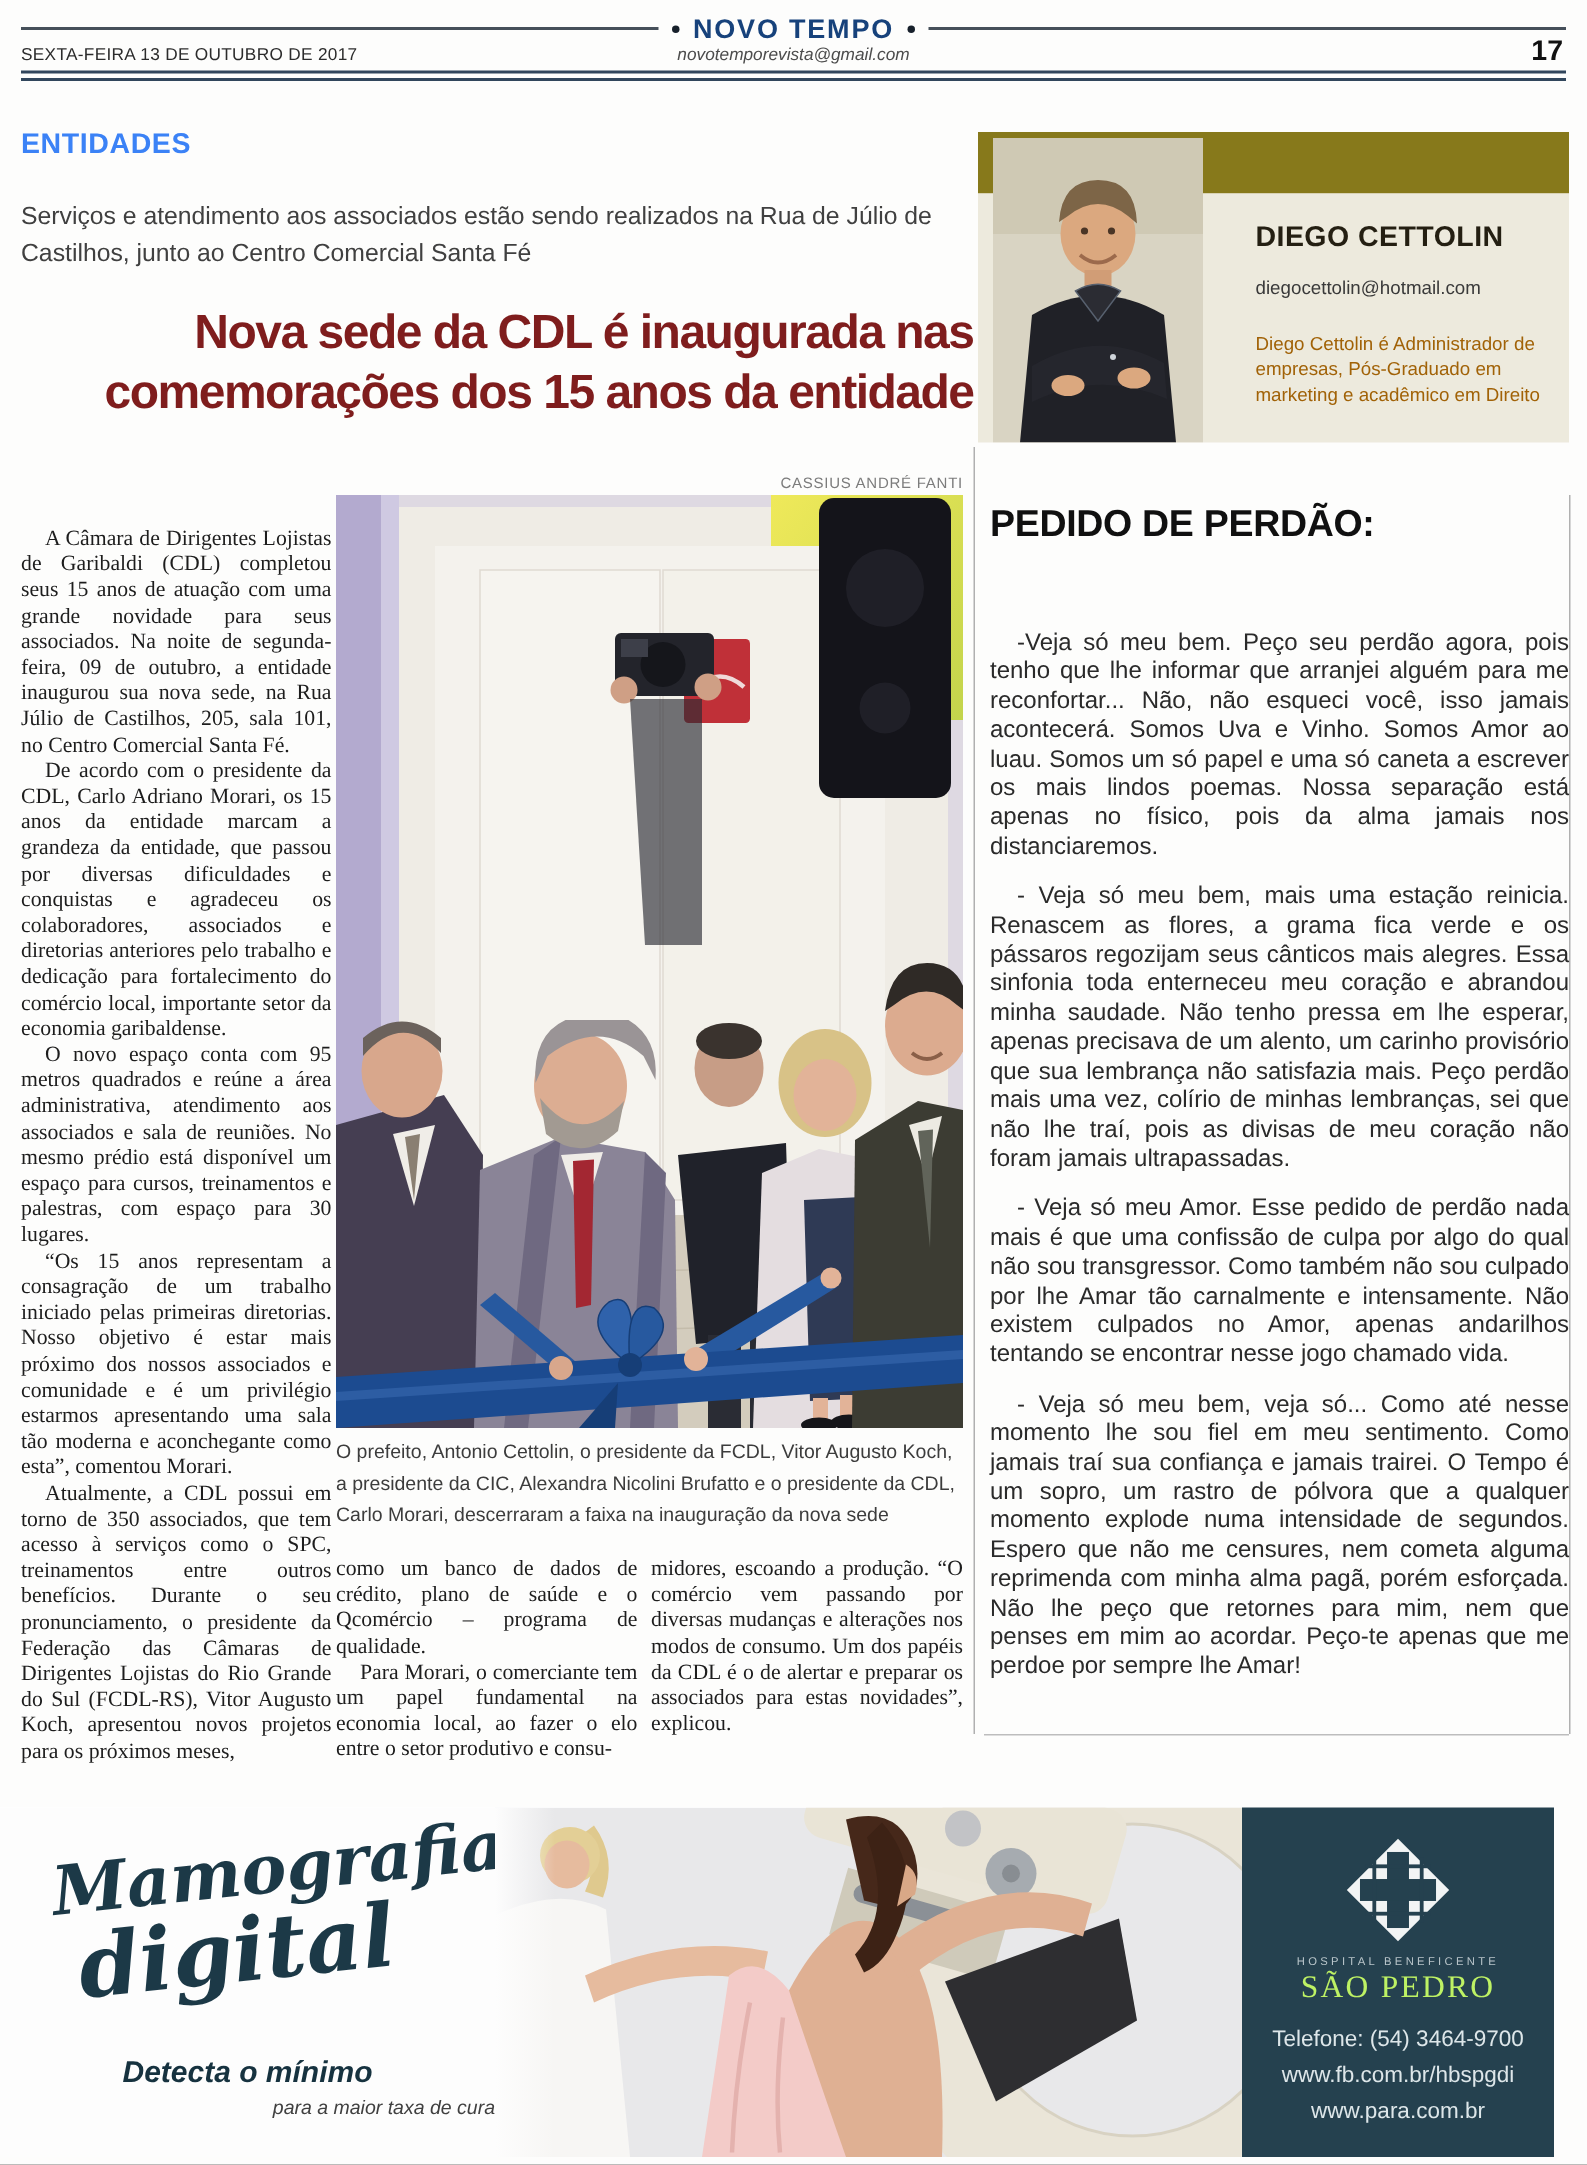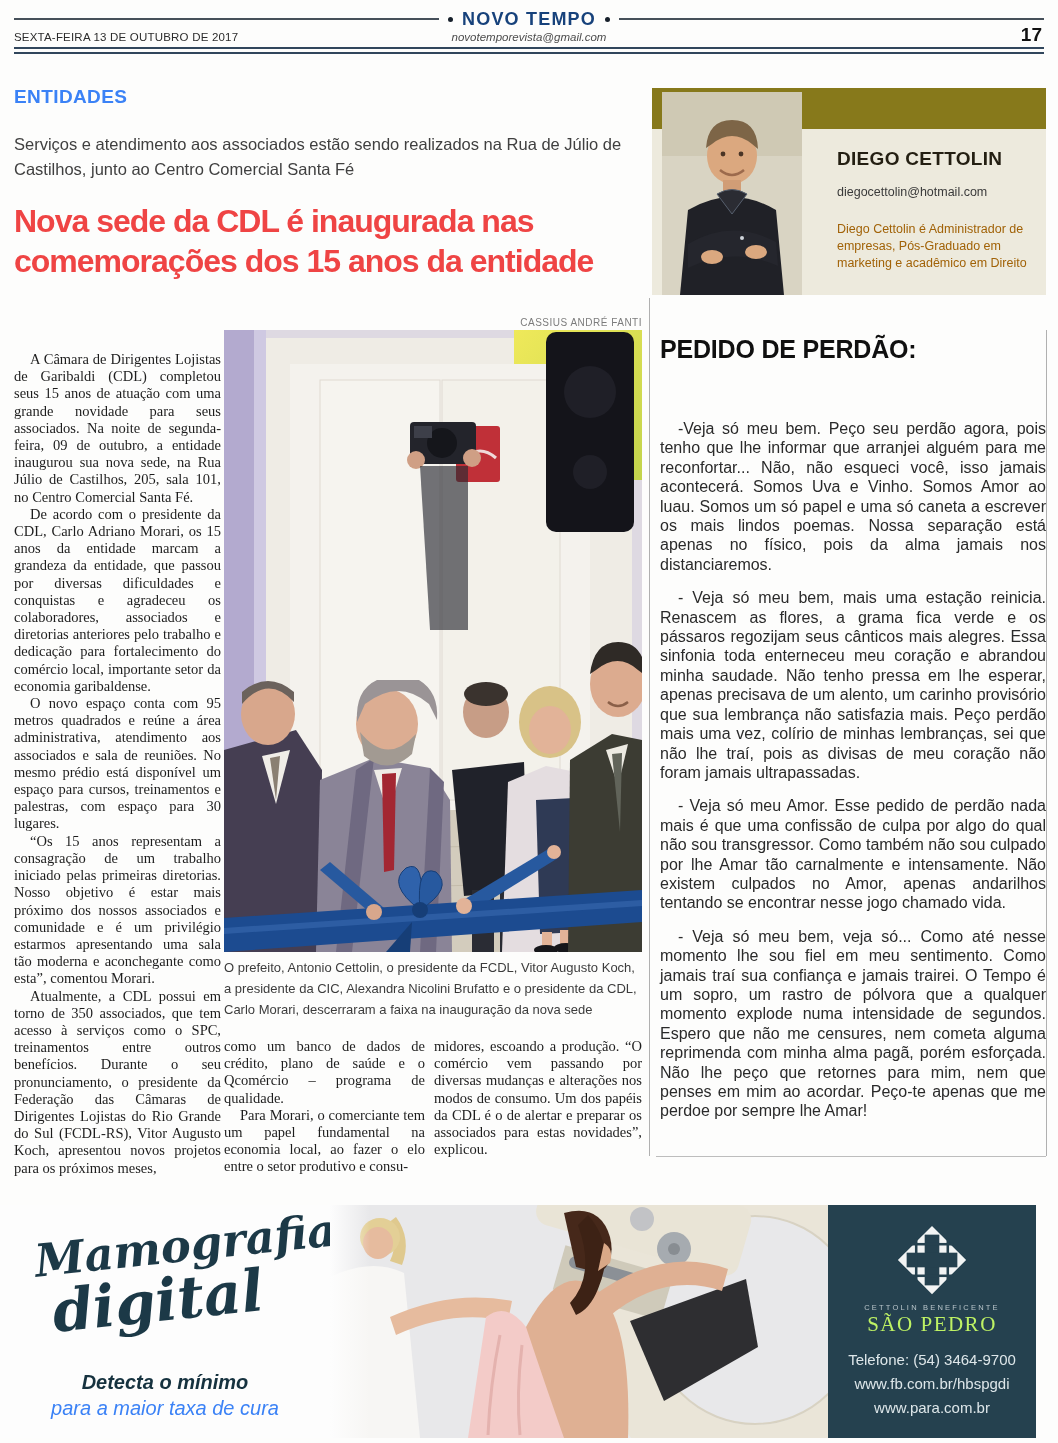--- a/index.html
+++ b/index.html
@@ -18,21 +18,21 @@
   .hdr-page{position:absolute;right:16px;top:24px;font-size:19px;font-weight:bold;color:#111;}
   .header-rule{position:absolute;left:14px;right:14px;top:47px;height:3px;
                border-top:2.5px solid #31465c;border-bottom:2.5px solid #31465c;}
 
   
   .section-label{position:absolute;left:14px;top:86px;font-size:19px;font-weight:bold;
                  color:#3b82f6;letter-spacing:.4px;}
   .standfirst{position:absolute;left:14px;top:132px;width:608px;font-size:16.5px;
               line-height:25px;color:#404040;}
   .headline{position:absolute;left:14px;top:201px;width:635px;font-size:32px;line-height:40px;
-            font-weight:bold;letter-spacing:-1px;color:#ef4444;}
+            font-weight:bold;letter-spacing:-1px;color:#7f1d1d;text-align:right;}
 
   
   .serifcol{font-family:"Liberation Serif",serif;font-size:14.5px;line-height:17.2px;
             text-align:justify;color:#1d1d1d;}
   .serifcol p{margin:0;text-indent:16px;}
   .serifcol p.noindent{text-indent:0;}
   .col1{position:absolute;left:14px;top:331px;width:207px;margin-top:20px;}
   .col2{position:absolute;left:224px;top:1038px;width:201px;}
   .col3{position:absolute;left:434px;top:1038px;width:208px;}
 
@@ -65,22 +65,22 @@
   .column-text p{margin:0 0 14px 0;text-indent:18px;}
 
   
   .ad{position:absolute;left:0;top:1205px;width:1036px;height:233px;background:#fff;}
   .ad-left{position:absolute;left:0;top:0;width:330px;height:233px;background:#fdfdfd;}
   .ad-script{font-family:"DejaVu Serif",serif;font-style:italic;font-weight:bold;color:#1c3947;}
   .ad-t1{position:absolute;left:34px;top:14px;font-size:45px;transform:rotate(-6deg);}
   .ad-t2{position:absolute;left:52px;top:62px;font-size:58px;transform:rotate(-6deg);}
   .ad-tag1{position:absolute;left:0;top:166px;width:330px;text-align:center;font-weight:bold;
            font-style:italic;font-size:20px;color:#16323f;}
-  .ad-tag2{position:absolute;left:0;top:192px;width:330px;text-align:center;font-style:italic;
-           font-size:20px;color:#3b82f6;}
+  .ad-tag2{position:absolute;left:0;top:192px;width:330px;text-align:right;font-style:italic;
+           font-size:13px;color:#404040;}
   .ad-photo{position:absolute;left:330px;top:0;width:498px;height:233px;overflow:hidden;}
   .ad-panel{position:absolute;left:828px;top:0;width:208px;height:233px;background:#25414f;
             display:flex;flex-direction:column;align-items:center;}
   .hosp-type{margin-top:4px;font-size:7.5px;letter-spacing:2.2px;color:#b9c5ca;}
   .hosp-name{font-family:"Liberation Serif",serif;font-size:21px;letter-spacing:1.5px;color:#bef264;}
   .hosp-line{font-size:15px;color:#dde6e9;margin-top:7px;}
   .hosp-line.first{margin-top:14px;}
 </style>
 </head>
 <body>
@@ -303,21 +303,21 @@
     <div class="ad-panel">
       <svg width="78" height="78" viewBox="0 0 80 80" style="margin-top:16px">
         <polygon points="40,5 75,40 40,75 5,40" fill="#f2f4f4"></polygon>
         <rect x="32.5" y="14" width="15" height="52" fill="#25414f"></rect>
         <rect x="14" y="32.5" width="52" height="15" fill="#25414f"></rect>
         <rect x="18" y="22.5" width="44" height="2.6" fill="#25414f"></rect>
         <rect x="18" y="54.9" width="44" height="2.6" fill="#25414f"></rect>
         <rect x="22.5" y="18" width="2.6" height="44" fill="#25414f"></rect>
         <rect x="54.9" y="18" width="2.6" height="44" fill="#25414f"></rect>
       </svg>
-      <div class="hosp-type">CETTOLIN BENEFICENTE</div>
+      <div class="hosp-type">HOSPITAL BENEFICENTE</div>
       <div class="hosp-name">SÃO PEDRO</div>
       <div class="hosp-line first">Telefone: (54) 3464-9700</div>
       <div class="hosp-line">www.fb.com.br/hbspgdi</div>
       <div class="hosp-line">www.para.com.br</div>
     </div>
   </div>
 
 </div>
 
 </body></html>

